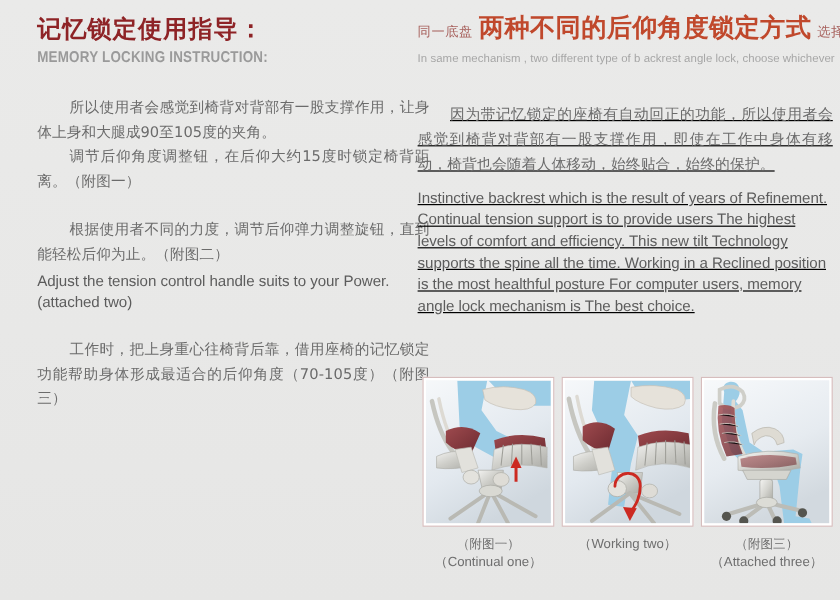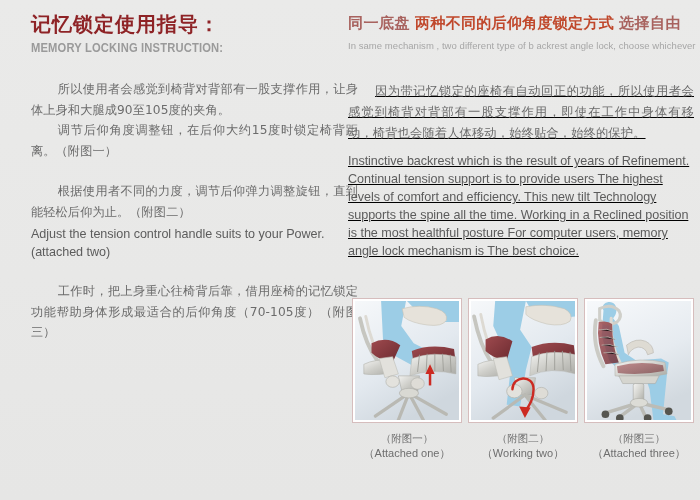--- a/index.html
+++ b/index.html
@@ -64,27 +64,27 @@
   }
 
   
   .rtitle {
     white-space: nowrap;
     line-height: 22px;
     font-family: "DejaVu Sans", "Liberation Sans", sans-serif;
   }
   .rtitle .seg-a, .rtitle .seg-c {
     color: #a8625e;
-    font-size: 15px;
-    font-weight: bold;
+    font-size: 11px;
+    font-weight: normal;
     letter-spacing: 0.5px;
   }
   .rtitle .seg-b {
     color: #c0482c;
-    font-size: 15px;
+    font-size: 21px;
     font-weight: bold;
     letter-spacing: 0.3px;
   }
   .rtitle-en {
     color: #a6a6a6;
     font-size: 9.5px;
     line-height: 14px;
     margin-top: 5px;
     white-space: nowrap;
     letter-spacing: 0.05px;
@@ -115,21 +115,21 @@
   .col-left p.cn { font-size: 12.2px; line-height: 20.5px; }
   .col-left .en-wrap { margin-top: 3px; }
 
   .col-right p.cn { font-size: 12.3px; line-height: 21px; }
   .col-right .en-wrap { margin-top: 8px; }
 
   
   .figs {
     position: absolute;
     left: 352px;
-    top: 298px;
+    top: 314px;
     width: 344px;
     display: flex;
     gap: 6px;
   }
   .fig { width: 110px; }
 
   .fig-frame {
     width: 110px;
     height: 125px;
     border: 1px solid #d6bdbd;
@@ -270,21 +270,21 @@
 
             <g>
               <line x1="79" y1="88" x2="79" y2="73" stroke="#cc2a22" stroke-width="2.6"></line>
               <polygon points="79,66 74.2,76 83.8,76" fill="#cc2a22"></polygon>
             </g>
           </svg>
         </div>
       </div>
       <div class="fig-cap">
         <span class="cap-cn">（附图一）</span>
-        <span class="cap-en">（Attached one）</span>
+        <span class="cap-en">（Continual one）</span>
       </div>
     </div>
 
     <div class="fig">
       <div class="fig-frame">
         <div class="fig-canvas">
           <svg viewBox="0 0 110 124" preserveAspectRatio="xMidYMid slice">
             <defs>
               <linearGradient id="bg2" x1="0" y1="0" x2="0.5" y2="1">
                 <stop offset="0" stop-color="#f6f8fa"></stop>
@@ -338,21 +338,20 @@
             <ellipse cx="74" cy="96" rx="7" ry="6" fill="#dedcd6" stroke="#b4b4ae" stroke-width="0.7"></ellipse>
 
             <g fill="none">
               <path d="M44,92 C44,78 66,76 66,92 C66,102 62,108 58,114" stroke="#cc2a22" stroke-width="2.5" stroke-linecap="round"></path>
               <polygon points="57,122 51,110 63,111" fill="#cc2a22"></polygon>
             </g>
           </svg>
         </div>
       </div>
       <div class="fig-cap">
-        <span class="cap-cn">（附图二）</span>
         <span class="cap-en">（Working two）</span>
       </div>
     </div>
 
     <div class="fig">
       <div class="fig-frame">
         <div class="fig-canvas">
           <svg viewBox="0 0 110 124" preserveAspectRatio="xMidYMid slice">
             <defs>
               <linearGradient id="bg3" x1="0" y1="0" x2="0.4" y2="1">

